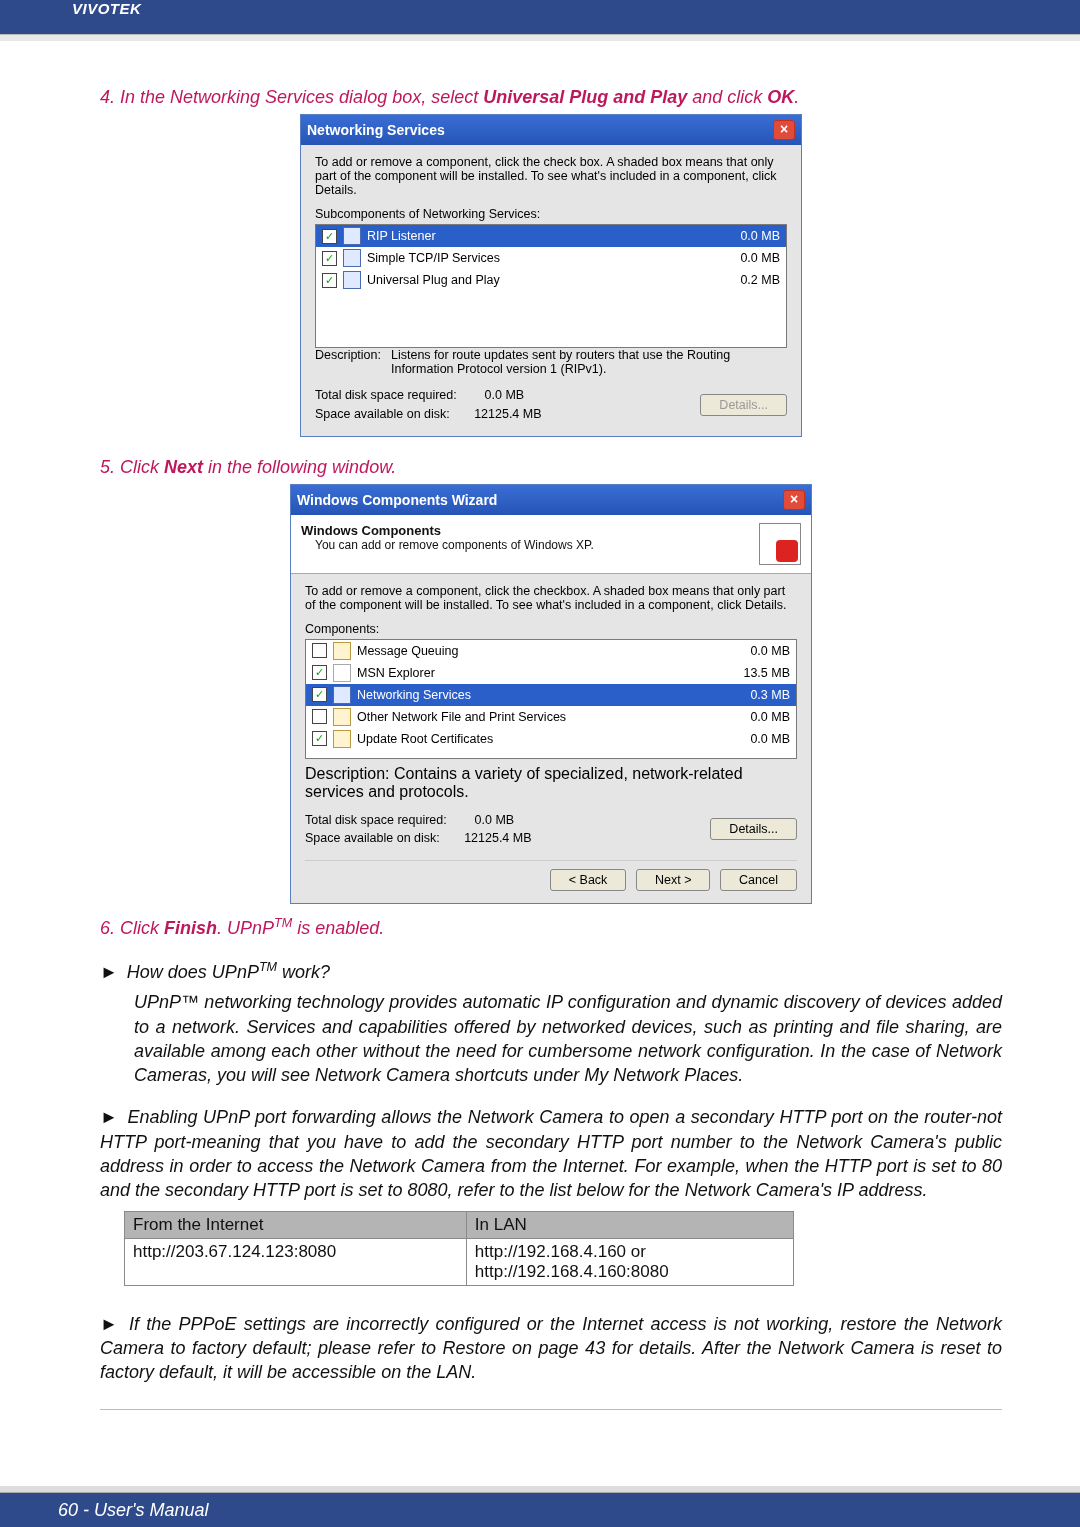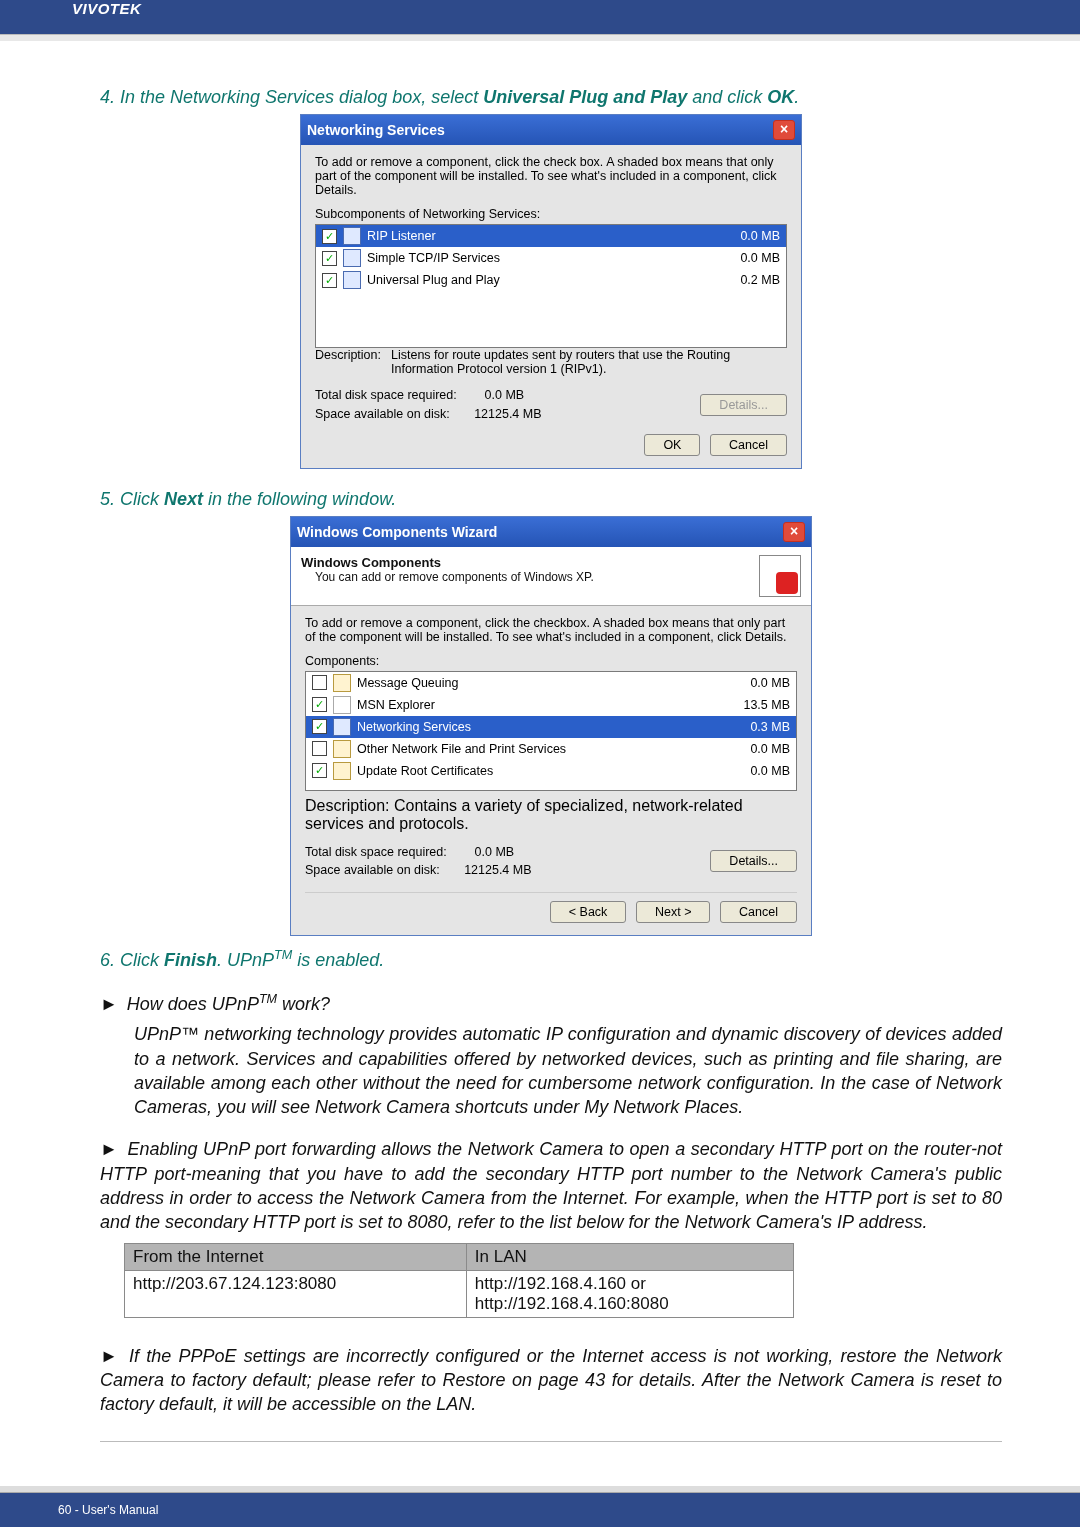--- a/index.html
+++ b/index.html
@@ -33,21 +33,21 @@
   .divider-shadow {
     height: 6px;
     background: #e8e8e8;
     border-top: 1px solid #bbb;
   }
   .content {
     padding: 28px 78px 10px 100px;
   }
   .step {
     font-style: italic;
-    color: #0f766e;
+    color: #be185d;
     margin: 18px 0 6px 0;
     font-size: 18px;
   }
   .step b { font-style: italic; font-weight: bold; }
   .dialog {
     border: 1px solid #5a7ec2;
     font-size: 13px;
     font-family: Tahoma, Arial, sans-serif;
     background: #e5e5e5;
     margin: 6px auto 0 auto;
@@ -193,21 +193,22 @@
   .footer-shadow {
     position: absolute;
     bottom: 34px;
     left: 0; right: 0;
     height: 6px;
     background: #ddd;
     border-bottom: 1px solid #aaa;
   }
   .footer-text {
     color: #fff;
-    font-size: 12px;
+    font-style: italic;
+    font-size: 18px;
   }
   .play { font-style: normal; margin-right: 4px; }
 </style>
 </head>
 <body>
 
 <div class="page">
 
   <div class="brand-strip">
     <span class="brand-text">VIVOTEK</span>
@@ -257,24 +258,20 @@
         <div class="desc">
           <span class="dl">Description:</span>
           <span>Listens for route updates sent by routers that use the Routing Information Protocol version 1 (RIPv1).</span>
         </div>
         <div class="disk">
           <div class="diskcol">
             <div><span>Total disk space required:</span>&nbsp;&nbsp;&nbsp;&nbsp;&nbsp;&nbsp;&nbsp;&nbsp;<span>0.0 MB</span></div>
             <div><span>Space available on disk:</span>&nbsp;&nbsp;&nbsp;&nbsp;&nbsp;&nbsp;&nbsp;<span>12125.4 MB</span></div>
           </div>
           <button class="winbtn disabled">Details...</button>
-        </div>
-        <div class="btnrow">
-          <button class="winbtn">OK</button>
-          <button class="winbtn">Cancel</button>
         </div>
       </div>
     </div>
 
     <div class="step" style="margin-top:20px;">
       <span>5. Click </span><b>Next</b><span> in the following window.</span>
     </div>
 
     <div class="dialog dlg2">
       <div class="titlebar">

